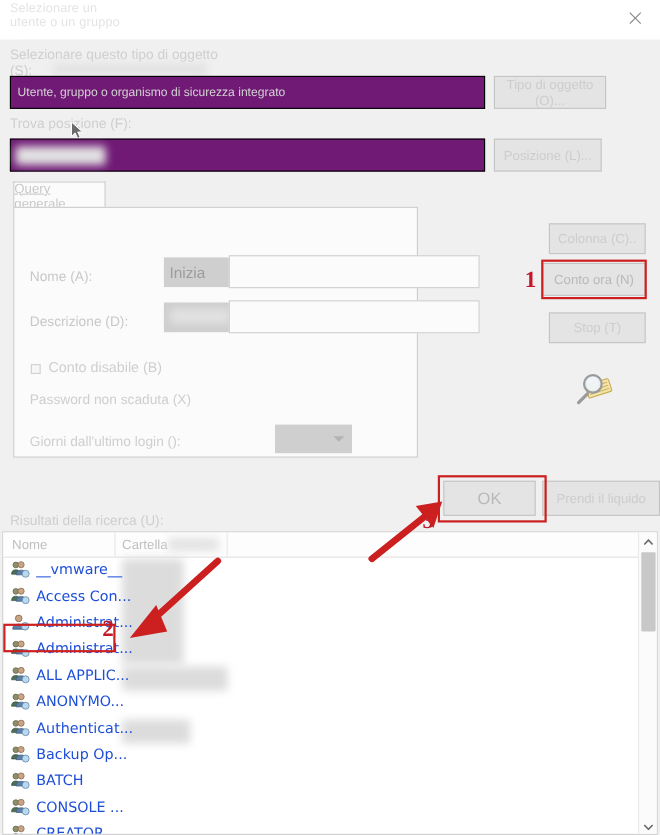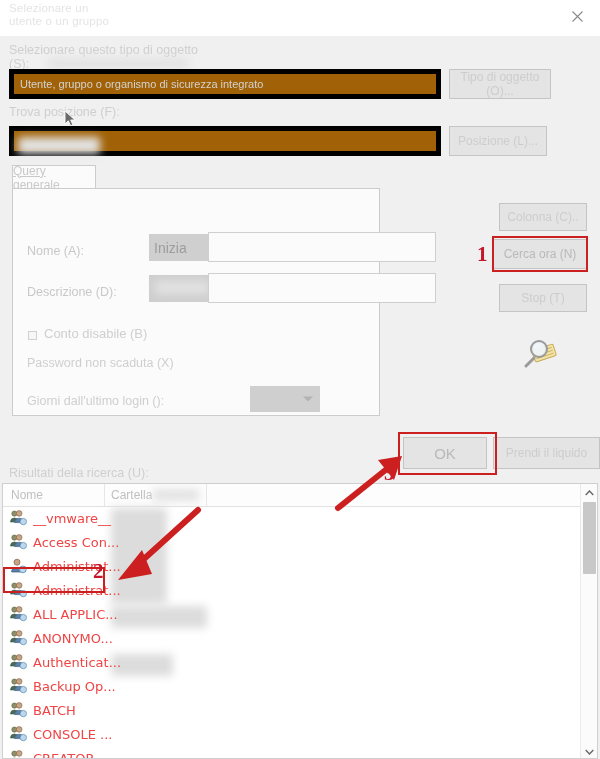--- a/index.html
+++ b/index.html
@@ -28,21 +28,21 @@
   }
   .close-btn svg{display:block;}
 
   
   .bodyarea{position:absolute;left:0;top:36px;width:600px;height:723px;background:#f0f0f0;border-radius:22px;}
 
   .lbl{position:absolute;color:#cfcfcf;font-size:12.5px;white-space:pre-line;line-height:14px;}
   .lbl.dark{color:#c8c8c8;}
 
   .tbox{
-    position:absolute;background:#a16207;border:5px solid #000000;
+    position:absolute;background:#701a75;border:1px solid #000000;
     box-sizing:border-box;
   }
   .tbox .inner{
     position:absolute;left:6px;top:50%;transform:translateY(-50%);
     font-size:11px;color:#d2d2d2;white-space:nowrap;
   }
   .tbox.white{background:#fbfbfb;border:1px solid #cfcfcf;}
 
   .btn{
     position:absolute;box-sizing:border-box;
@@ -100,21 +100,21 @@
     background:#fdfdfd;border-bottom:1px solid #e2e2e2;
   }
   .lhead .hcell{
     position:absolute;top:4px;font-size:12px;color:#bfbfbf;
   }
   .hsep{position:absolute;top:0;width:1px;height:22px;background:#e6e6e6;}
 
   .rows{position:absolute;left:0;top:22px;right:0;bottom:0;}
   .row{position:absolute;left:0;width:100%;height:24px;display:flex;align-items:center;}
   .row .nm{
-    position:absolute;left:30px;font-size:13px;color:#ef4444;white-space:nowrap;
+    position:absolute;left:30px;font-size:13px;color:#1d4ed8;white-space:nowrap;
     font-family:"DejaVu Sans", sans-serif;
   }
   .ico{position:absolute;left:7px;top:4px;width:18px;height:16px;}
 
   
   .vscroll{position:absolute;box-sizing:border-box;background:#fbfbfb;border-left:1px solid #eaeaea;}
   .vs-btn{position:absolute;left:0;width:100%;height:17px;display:flex;align-items:center;justify-content:center;color:#6c6c6c;font-size:9px;}
   .vs-thumb{position:absolute;left:2px;width:13px;background:#c8c8c8;border-radius:1px;}
 
   
@@ -194,21 +194,21 @@
       <div class="lbl" style="left:14px;top:167px;">Password non scaduta (X)</div>
 
       <div class="lbl" style="left:14px;top:205px;">Giorni dall'ultimo login ():</div>
       <div class="combo" style="left:194px;top:197px;width:70px;height:26px;">
         <div class="cv"></div>
         <div class="arw"></div>
       </div>
     </div>
 
     <div class="btn" style="left:499px;top:167px;width:88px;height:28px;">Colonna (C)..</div>
-    <div class="btn strong" style="left:493px;top:203px;width:94px;height:30px;">Cerca ora (N)</div>
+    <div class="btn strong" style="left:493px;top:203px;width:94px;height:30px;">Conto ora (N)</div>
     <div class="btn" style="left:499px;top:248px;width:88px;height:28px;">Stop (T)</div>
 
     <div class="magicon" style="left:521px;top:300px;">
       <svg width="40" height="34" viewBox="0 0 40 34" aria-hidden="true">
         <g transform="rotate(-18 20 17)">
           <rect x="12" y="12" width="22" height="12" rx="1.5" fill="#f2e3a8" stroke="#c9ab57" stroke-width="1"></rect>
           <path d="M14 15 h18 M14 18 h18 M14 21 h18" stroke="#c9ab57" stroke-width="0.8"></path>
         </g>
         <line x1="13" y1="22" x2="5" y2="30" stroke="#9a9a9a" stroke-width="3" stroke-linecap="round"></line>
         <circle cx="18" cy="13" r="8" fill="#e8f0f6" fill-opacity="0.85" stroke="#9a9a9a" stroke-width="2"></circle>

